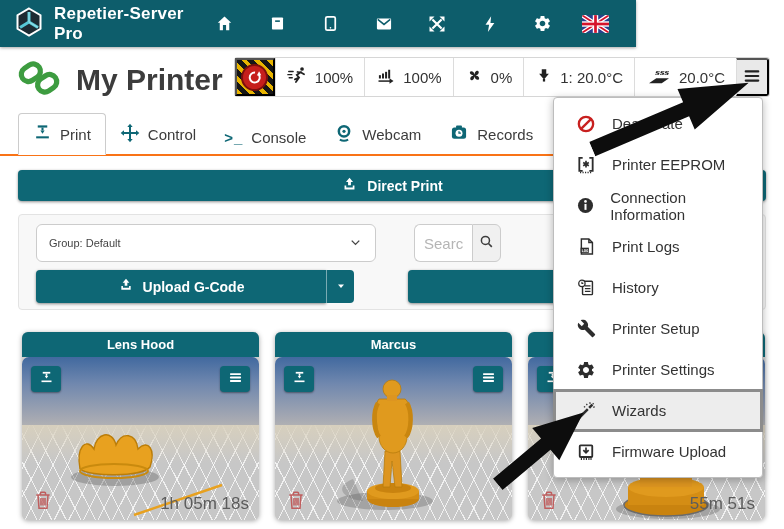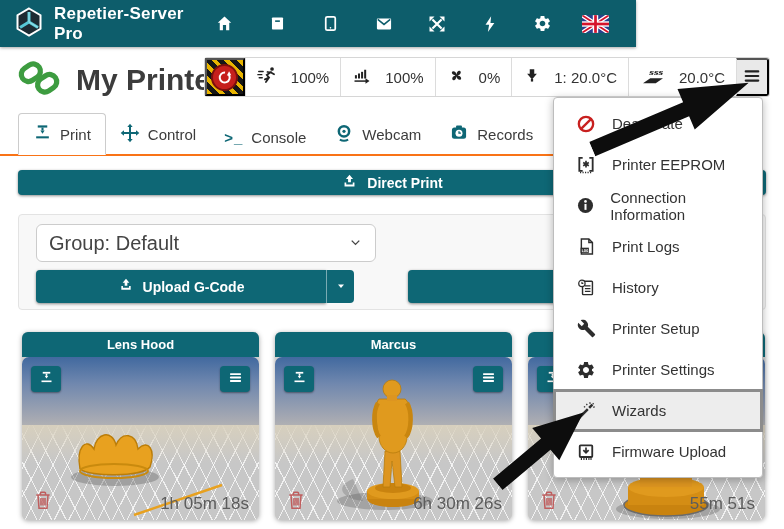--- a/index.html
+++ b/index.html
@@ -19,44 +19,44 @@
   .printer-header { position:absolute; left:0; top:47px; width:784px; height:66px; background:#fff; }
   .ph-left { position:absolute; left:16px; top:8px; display:flex; align-items:center; gap:14px; }
   .page-title { font-size:30px; font-weight:700; color:#3c3c3c; }
 
   .status-bar { position:absolute; right:14px; top:10px; height:40px; display:flex; align-items:stretch;
                 background:#fff; border:1px solid #d6d6d6; border-radius:3px; }
   .estop { width:40px; display:flex; align-items:center; justify-content:center;
            background:repeating-linear-gradient(45deg,#e8b400 0 4px,#161616 4px 9px); cursor:pointer; }
   .estop-inner { width:27px; height:27px; border-radius:50%; background:#c61f1c; border:2px solid #7c0f0d;
                  display:flex; align-items:center; justify-content:center; }
-  .seg { display:flex; align-items:center; gap:13px; padding:0 11px; border-left:1px solid #dcdcdc; font-size:15px; color:#333; }
+  .seg { display:flex; align-items:center; gap:7px; padding:0 11px; border-left:1px solid #dcdcdc; font-size:15px; color:#333; }
   .seg:first-child { border-left:none; }
   .burger-seg { width:33px; display:flex; align-items:center; justify-content:center;
                 background:#e9e9e9; border-left:1px solid #dcdcdc; border-radius:0 3px 3px 0; cursor:pointer; }
 
   
   .tabs { position:absolute; left:0; top:113px; width:676px; height:43px; border-bottom:2px solid #f97316;
           display:flex; align-items:flex-end; padding-left:18px; }
   .tab { display:flex; align-items:center; gap:8px; font-size:15px; color:#3c3c3c; padding:9px 14px;
          margin-bottom:-1px; cursor:pointer; }
   .tab.active { border:1px solid #ccc; border-bottom-color:#fff; border-radius:4px 4px 0 0; background:#fff; }
   .console-glyph { color:#0e6775; font-weight:700; font-size:15px; letter-spacing:1px; }
 
   
   .btn-teal { background:#0e6775; color:#fff; border:none; border-radius:4px; font-size:14px; font-weight:700;
               display:flex; align-items:center; justify-content:center; gap:9px; cursor:pointer;
               box-shadow:0 1px 3px rgba(0,0,0,.45); font-family:"Liberation Sans",sans-serif; }
-  .direct-print { position:absolute; left:18px; top:170px; width:748px; height:25px; }
+  .direct-print { position:absolute; left:18px; top:170px; width:748px; height:31px; }
 
   .filter-panel { position:absolute; left:18px; top:214px; width:748px; height:96px; background:#f8f8f8;
                   border:1px solid #e3e3e3; border-radius:4px; }
   .group-select { position:absolute; left:17px; top:9px; width:340px; height:38px; background:#fff;
                   border:1px solid #ccc; border-radius:6px; display:flex; align-items:center;
-                  padding:0 12px; font-size:20px; color:#444; cursor:pointer; }
+                  padding:0 12px; font-size:11px; color:#444; cursor:pointer; }
   .group-select .chev { margin-left:auto; }
   .search-group { position:absolute; left:395px; top:9px; height:38px; display:flex; }
   .search-input { width:58px; height:38px; border:1px solid #ccc; border-right:none; border-radius:6px 0 0 6px;
                   padding:0 9px; font-size:15px; color:#444; outline:none; font-family:"Liberation Sans",sans-serif; }
   .search-input::placeholder { color:#b5b5b5; }
   .search-btn { width:29px; height:38px; background:#f0f0f0; border:1px solid #ccc; border-radius:0 6px 6px 0;
                 display:flex; align-items:center; justify-content:center; cursor:pointer; }
   .upload-split { position:absolute; left:17px; top:55px; width:318px; height:33px; display:flex; }
   .upload-main { flex:1; border-radius:4px 0 0 4px;text-align:right; }
   .upload-caret { width:28px; border-radius:0 4px 4px 0; border-left:1px solid rgba(255,255,255,.45); box-shadow:none; }
@@ -319,20 +319,31 @@
 
   <section class="filter-panel">
     <div class="group-select">
       <span>Group: Default</span>
       <span class="chev">
         <svg width="15" height="15" viewBox="0 0 24 24">
             <path d="M6 9 L12 15 L18 9" stroke="#444" stroke-width="2.2" fill="none"></path>
           </svg>
       </span>
     </div>
+    <div class="search-group">
+      <input class="search-input" type="text" placeholder="Searc" style="">
+      <button class="search-btn">
+        <span>
+          <svg width="17" height="17" viewBox="0 0 24 24">
+              <circle cx="10.5" cy="10.5" r="5.7" fill="none" stroke="#3c3c3c" stroke-width="2.1"></circle>
+              <path d="M14.8 14.8 L19.5 19.5" stroke="#3c3c3c" stroke-width="2.3"></path>
+            </svg>
+        </span>
+      </button>
+    </div>
     <div class="upload-split">
       <button class="btn-teal upload-main">
         <span>
           <svg width="16" height="16" viewBox="0 0 24 24" fill="#fff">
               <polygon points="12,2.5 7,8.5 10,8.5 10,13 14,13 14,8.5 17,8.5"></polygon>
               <path d="M5 13.5 V19 H19 V13.5 H16.6 V16.2 H7.4 V13.5 Z"></path>
             </svg>
         </span>
         <span>Upload G-Code</span>
       </button>
@@ -432,21 +443,20 @@
       <button class="trash-btn">
         <span>
           <svg width="20" height="22" viewBox="0 0 24 26" fill="none" stroke="#bf5e5e" stroke-width="1.8">
               <path d="M4 7 H20"></path>
               <path d="M9 7 V5 a1.2 1.2 0 0 1 1.2 -1.2 h3.6 A1.2 1.2 0 0 1 15 5 V7"></path>
               <path d="M6 7 L7.2 23 H16.8 L18 7"></path>
               <path d="M9.6 10.5 V19.5 M12 10.5 V19.5 M14.4 10.5 V19.5"></path>
             </svg>
         </span>
       </button>
-      <span class="job-time">6h 30m 26s</span>
     </div>
   </article>
 
   <article class="card card3">
     <div class="card-header"></div>
     <div class="card-body">
       <div class="floor"></div>
       <svg class="model" style="left:60px;top:90px" width="160" height="73" viewBox="0 0 160 73">
         <ellipse cx="80" cy="62" rx="52" ry="10" fill="rgba(80,80,80,.3)"></ellipse>
         <ellipse cx="78" cy="58" rx="42" ry="11" fill="#c9830f" stroke="#6b6b6b" stroke-width="1.5"></ellipse>

